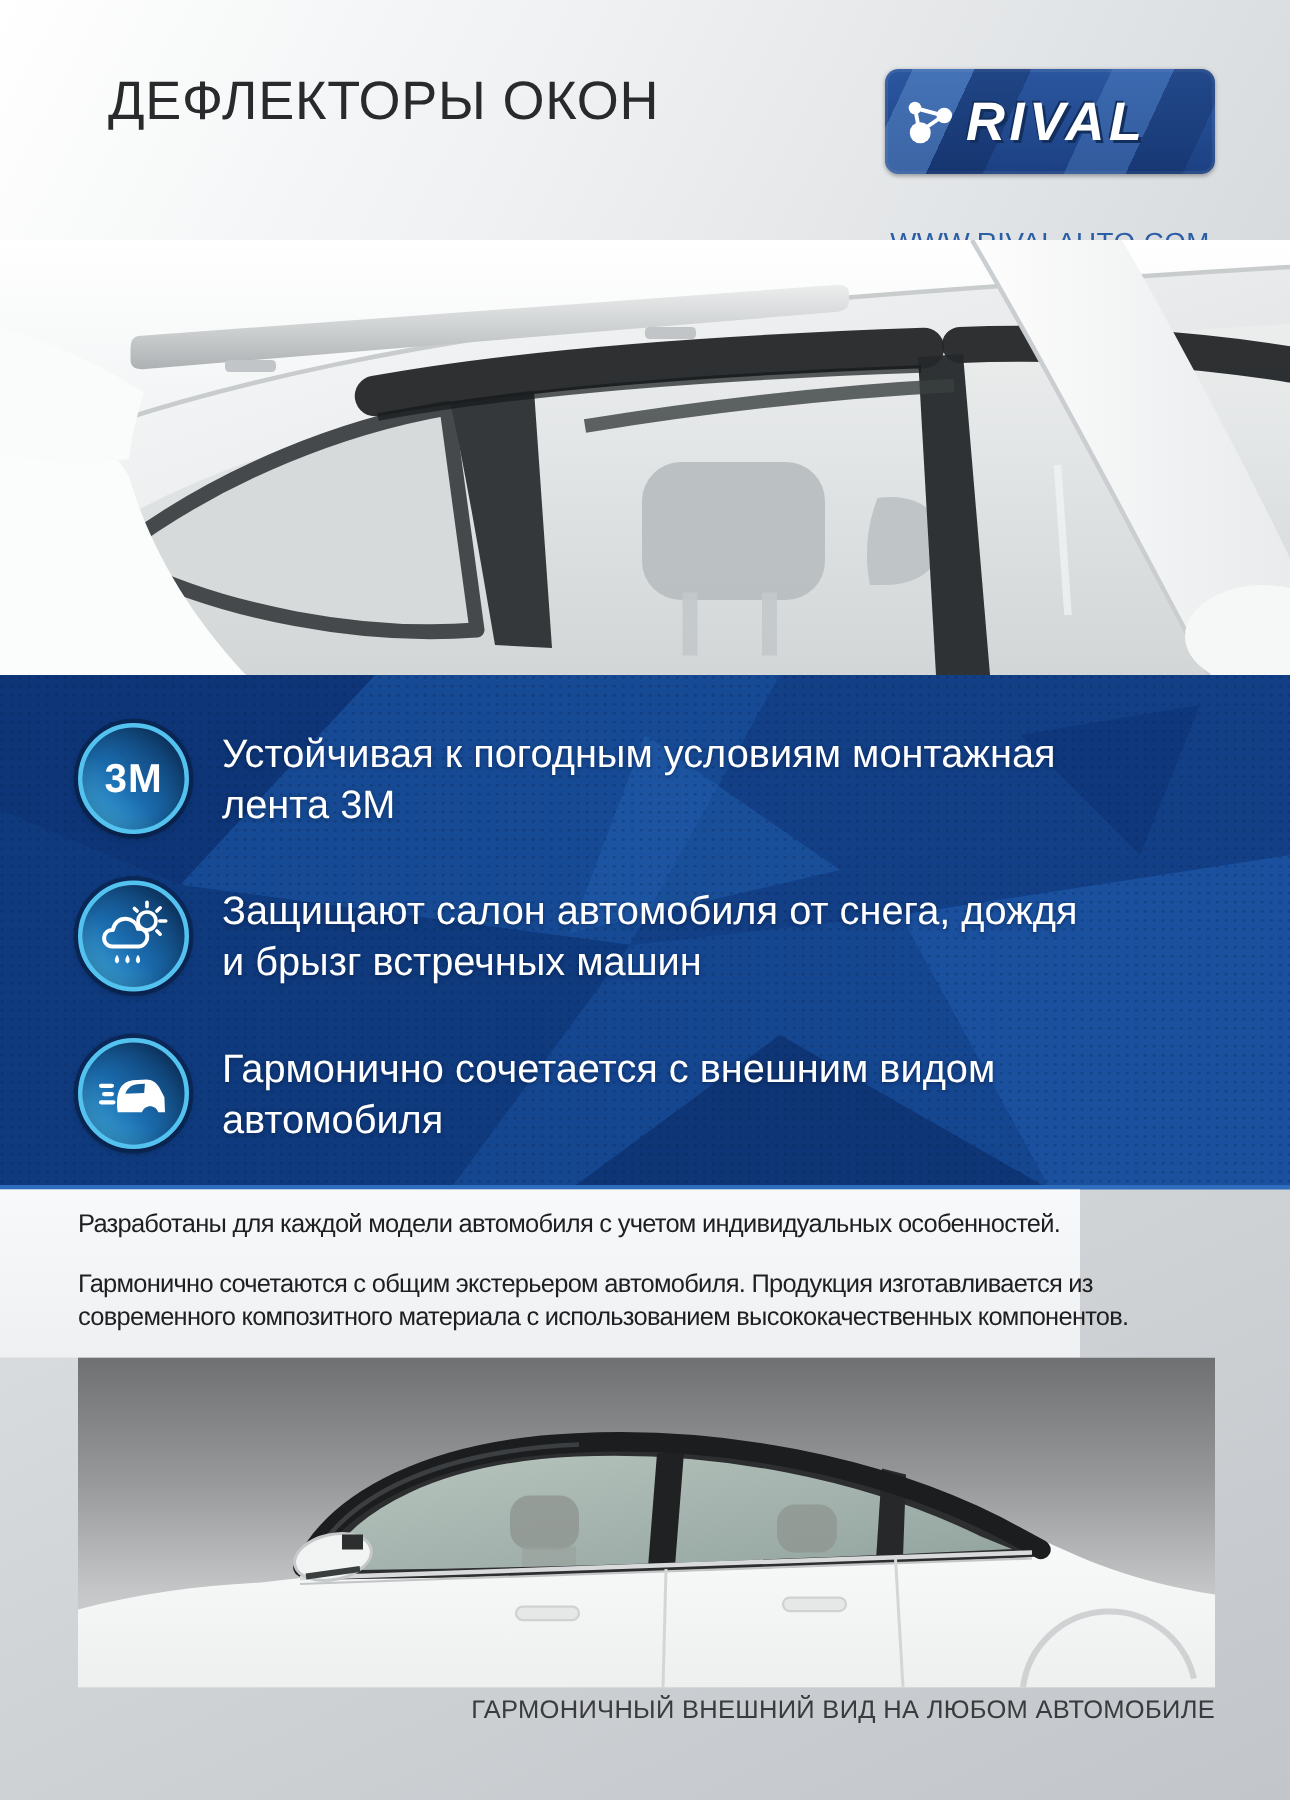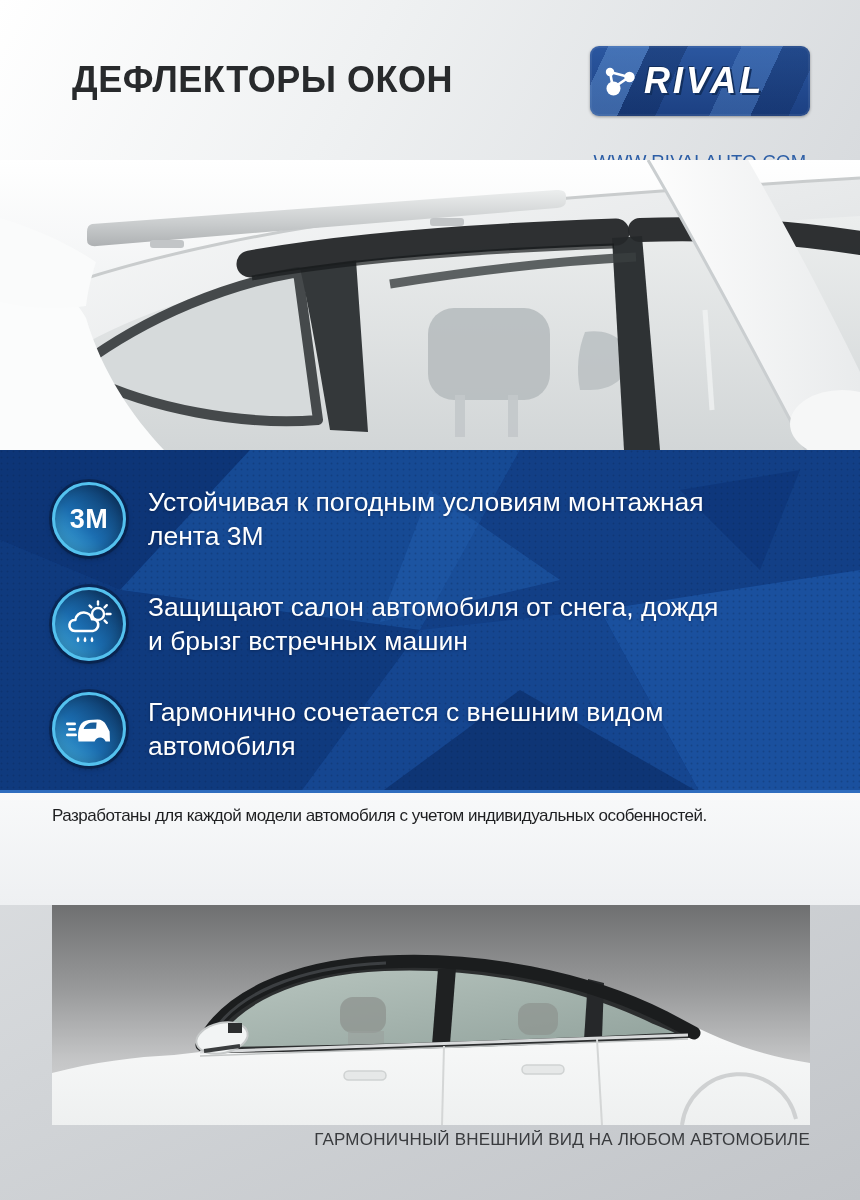--- a/index.html
+++ b/index.html
@@ -5,21 +5,21 @@
   html,body{margin:0;padding:0;}
   body{font-family:"Liberation Sans", sans-serif; background:#9aa0a6;}
   .page{position:relative;width:860px;height:1200px;overflow:hidden;margin:0 auto;
         background:linear-gradient(155deg,#f9fafb 0%,#e7e9eb 30%,#d2d5d8 68%,#c2c5c9 100%);}
 
   
   .header{position:absolute;left:0;top:0;width:860px;height:160px;
           background:linear-gradient(118deg,#ffffff 0%,#eff1f2 42%,#d8dbde 100%);}
   .title{position:absolute;left:72px;top:44px;line-height:1.12;}
   .title .t1{font-size:33px;letter-spacing:1px;color:#3d3f42;font-weight:400;}
-  .title .t2{font-size:36px;letter-spacing:0.5px;color:#282a2c;font-weight:700;margin-top:16px;}
+  .title .t2{font-size:36px;letter-spacing:0.5px;color:#282a2c;font-weight:400;margin-top:3px;}
   .logo-box{position:absolute;left:590px;top:46px;width:220px;height:70px;border-radius:9px;
             background:linear-gradient(180deg,#2b57a0,#1c4082);overflow:hidden;
             display:flex;align-items:center;
             box-shadow:0 1px 3px rgba(0,0,0,.35), inset 0 0 0 2px rgba(255,255,255,.07);}
   .logo-box::before{content:"";position:absolute;inset:-22px;
             background:linear-gradient(115deg, rgba(255,255,255,0) 16%, rgba(110,160,220,.38) 16% 29%,
               rgba(4,24,64,.28) 29% 41%, rgba(255,255,255,0) 41% 58%, rgba(95,145,210,.32) 58% 71%,
               rgba(4,24,64,.22) 71% 83%, rgba(255,255,255,0) 83%);}
   .logo-mol{position:relative;margin-left:10px;flex:0 0 auto;}
   .logo-text{position:relative;font-size:36px;font-weight:900;font-style:italic;color:#ffffff;
@@ -40,21 +40,21 @@
   .ficon{width:74px;height:74px;border-radius:50%;flex:0 0 auto;position:relative;
          background:linear-gradient(45deg,#49b9e8 0%,#1b6db0 42%,#0a2a55 100%);
          border:3px solid #54c2ee;box-sizing:border-box;
          box-shadow:0 0 0 3px rgba(7,28,60,.55), 0 2px 6px rgba(0,0,0,.35), inset 0 0 14px rgba(0,0,0,.28);
          display:flex;align-items:center;justify-content:center;}
   .ficon .lbl{color:#fff;font-size:27px;font-weight:800;letter-spacing:0.5px;}
   .ftext{max-width:590px;color:#ffffff;font-size:26.5px;line-height:1.3;
          text-shadow:0 1px 3px rgba(0,18,48,.45);padding-top:3px;}
 
   
-  .info{position:absolute;left:0;top:793px;width:860px;height:112px;
+  .info{position:absolute;left:0;top:793px;width:720px;height:112px;
         background:linear-gradient(180deg,#f8f9fa,#eef0f2);}
   .info p{position:absolute;left:52px;width:760px;margin:0;color:#1e1f21;
           font-size:17px;letter-spacing:-0.5px;line-height:1.3;}
   .info .p1{top:12px;}
   .info .p2{top:52px;}
 
   
   .caption{position:absolute;top:1130px;right:50px;font-size:17px;color:#393b3e;
            letter-spacing:0.2px;font-weight:400;}
 </style>
@@ -207,20 +207,21 @@
                      M19.3,22.3 C21.2,19.1 24.2,17.8 28.1,17.6 L31.6,17.5 L31.1,23.7 L18.6,24.1 Z"></path>
           </g>
         </svg>
       </div>
       <div class="ftext">Гармонично сочетается с внешним видом автомобиля</div>
     </div>
   </div>
 
   <div class="info">
     <p class="p1">Разработаны для каждой модели автомобиля с учетом индивидуальных особенностей.</p>
+    <p class="p2">Гармонично сочетаются с общим экстерьером автомобиля. Продукция изготавливается из современного композитного материала с использованием высококачественных компонентов.</p>
   </div>
 
   <svg class="photo-bottom" viewBox="0 0 758 220" preserveAspectRatio="none">
     <defs>
       <linearGradient id="bp-bg" x1="0" y1="0" x2="0" y2="1">
         <stop offset="0" stop-color="#6f7071"></stop>
           <stop offset="0.38" stop-color="#98999a"></stop>
         <stop offset="0.7" stop-color="#c4c5c6"></stop>
           <stop offset="1" stop-color="#dbdcdd"></stop>
       </linearGradient>

